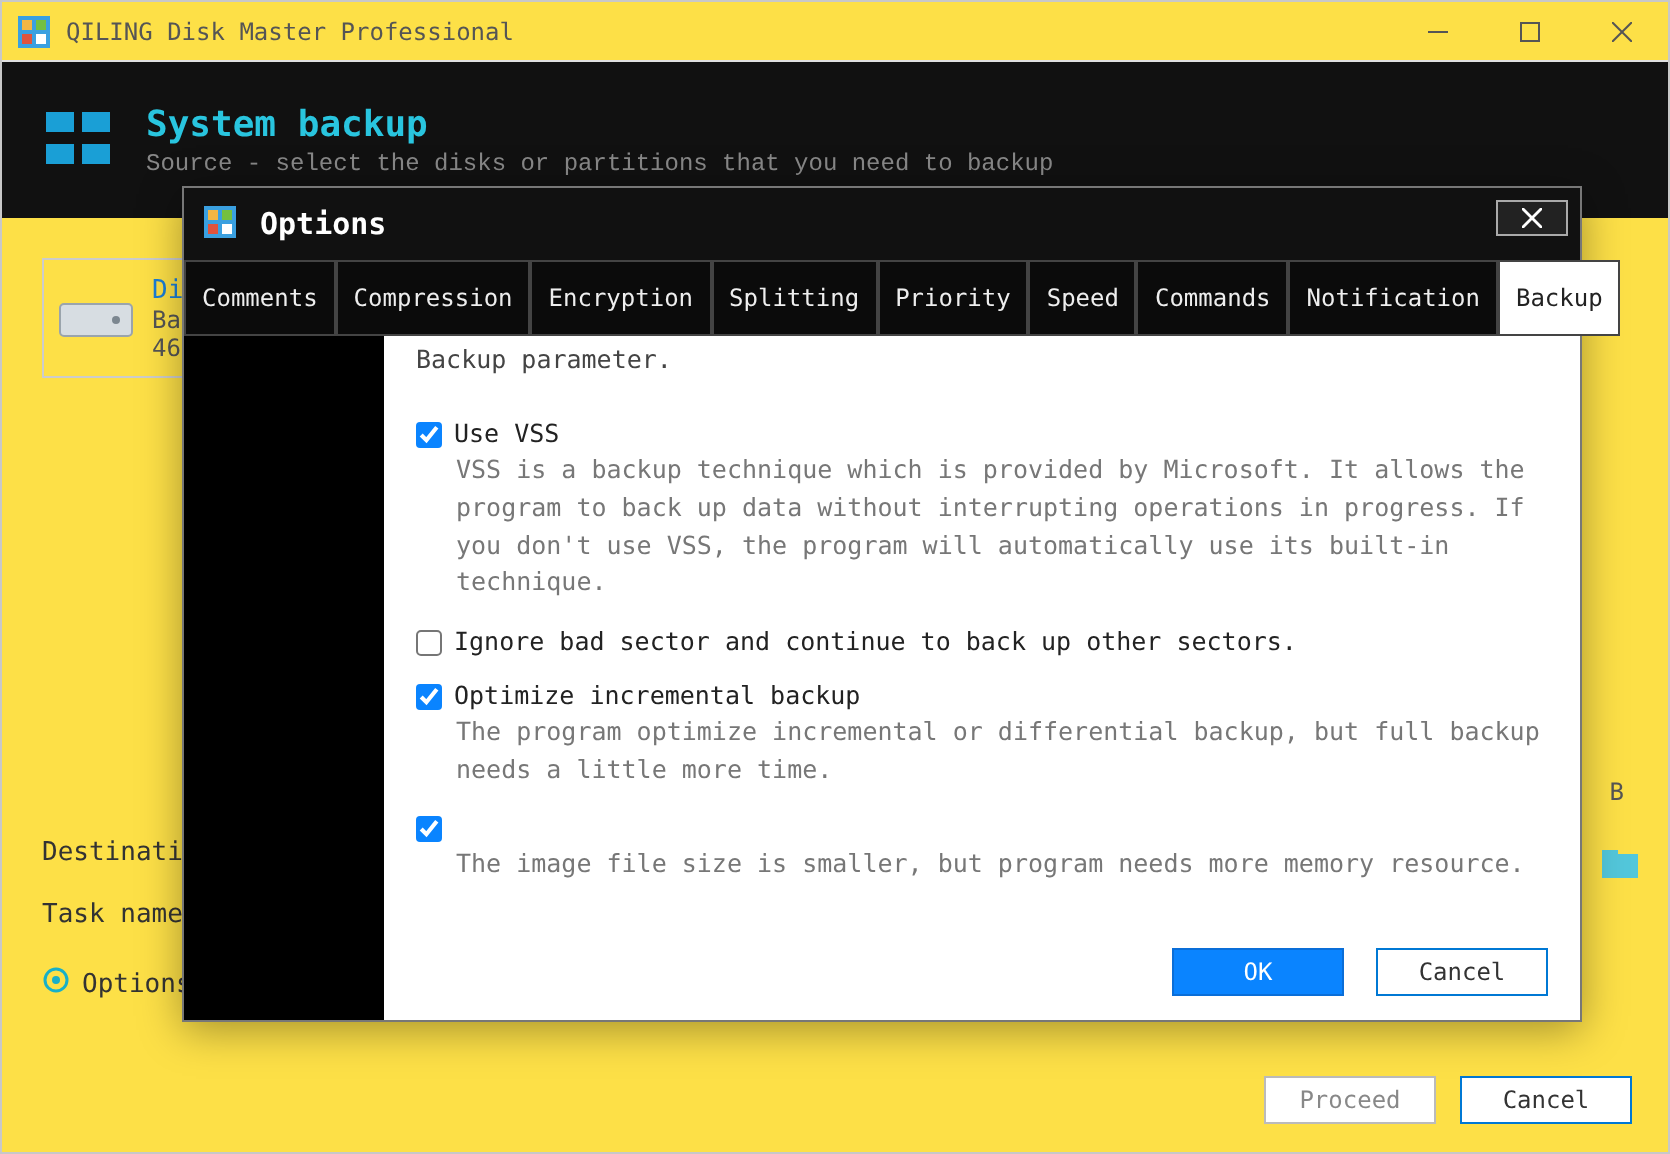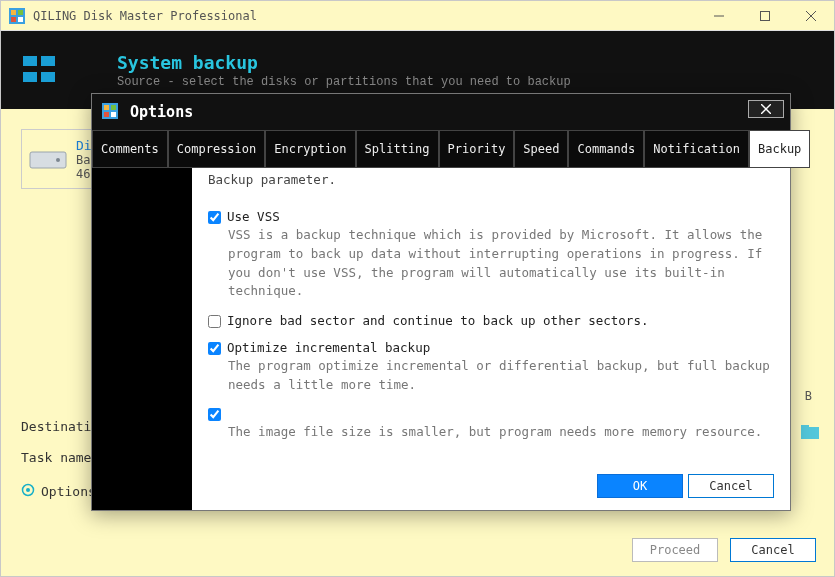--- a/index.html
+++ b/index.html
@@ -1,20 +1,20 @@
 <!DOCTYPE html>
 <html><head>
 <meta charset="utf-8">
 <style>
 * { margin: 0; padding: 0; box-sizing: border-box; font-family: "Segoe UI", "Microsoft YaHei", Consolas, monospace; }
 body { background: #f0f0f0; width: 835px; height: 577px; overflow: hidden; position: relative; }
 
 .main-window {
   width: 835px; height: 577px;
-  background: #fef9c3;
+  background: #fde047;
   border: 1px solid #c8c8c8;
   position: relative;
 }
 .titlebar {
   height: 30px;
   display: flex; align-items: center;
   padding: 0 8px;
   border-bottom: 1px solid #e0e0e0;
   font-size: 12px;
   color: #555;
@@ -34,21 +34,20 @@
   color: #555;
 }
 
 .header-band {
   background: #111;
   height: 78px;
   padding: 10px 20px;
   display: flex; align-items: center;
   color: #cfcfcf;
   position: relative;
-  gap: 44px;
 }
 .header-band .header-icon {
   width: 36px; height: 36px; margin-right: 16px;
 }
 .header-band .header-text h1 {
   color: #29c5df;
   font-family: Consolas, monospace;
   font-size: 18px; font-weight: bold;
   margin-bottom: 2px;
 }
@@ -177,21 +176,21 @@
   overflow: hidden;
   margin-top: 28px;
 }
 .panel .heading { color: #444; margin-bottom: 22px; }
 .opt { margin-bottom: 12px; }
 .opt label { display: flex; align-items: flex-end; gap: 6px; color: #222; cursor: pointer; }
 .opt .desc { color: #777; margin-left: 20px; margin-top: 2px; line-height: 1.5; }
 .opt input[type=checkbox] { margin-top: 1px; accent-color: #0a84ff; }
 .dlg-buttons {
   position: absolute; right: 16px; bottom: 12px;
-  display: flex; gap: 5px;
+  display: flex; gap: 16px;
 }
 </style>
 </head>
 <body>
 
 <div class="main-window">
   <div class="titlebar">
     <span class="logo">
       <svg viewBox="0 0 16 16" width="16" height="16">
           <rect x="0" y="0" width="16" height="16" fill="#3aa0e0"></rect>

